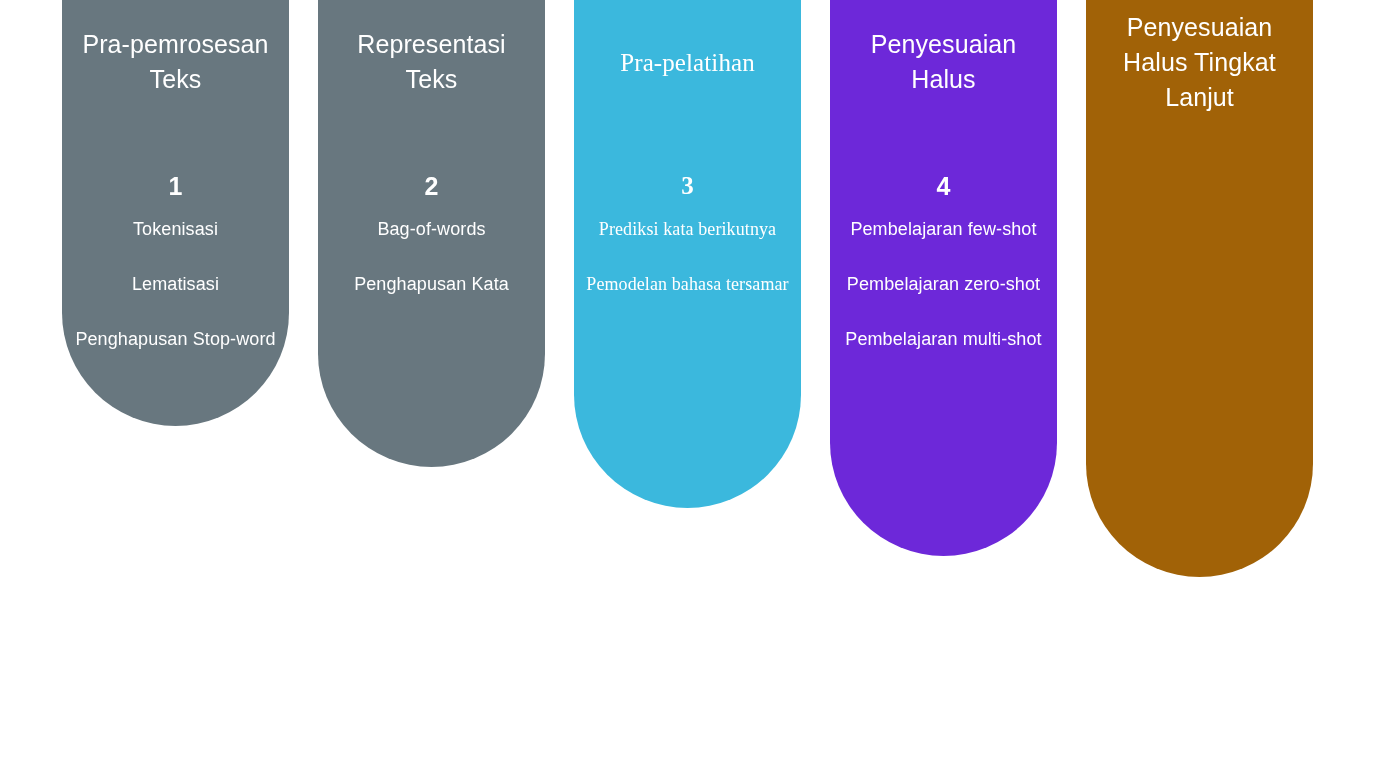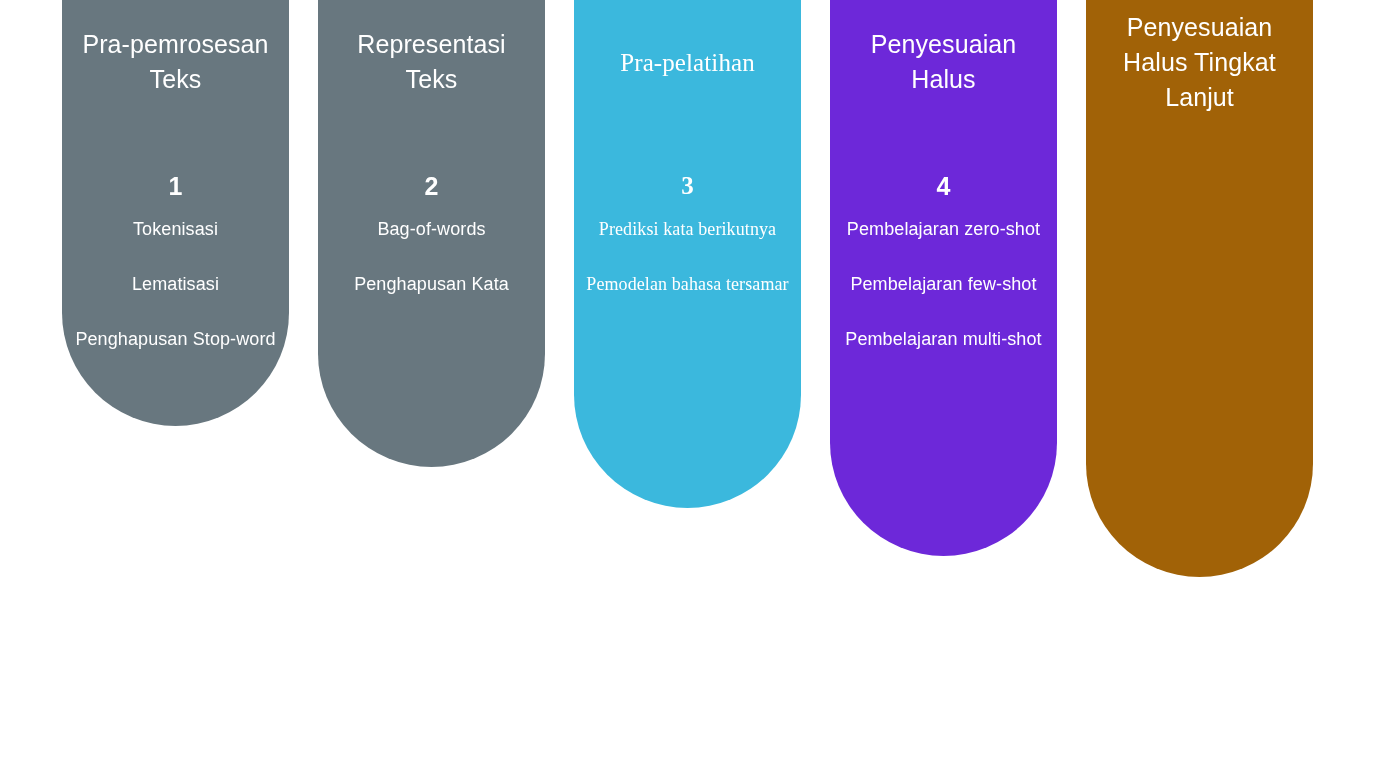--- a/index.html
+++ b/index.html
@@ -150,22 +150,22 @@
   </div>
 
   <div class="pillar p4 tone-gray" style="background: #6d28d9;">
     <div class="title-slot">
       <div class="pillar-title">Penyesuaian Halus</div>
     </div>
     <div class="number-slot">
       <div class="pillar-number">4</div>
     </div>
     <div class="items-slot">
+      <div class="pillar-item">Pembelajaran few-shot</div>
       <div class="pillar-item">Pembelajaran zero-shot</div>
-      <div class="pillar-item">Pembelajaran few-shot</div>
       <div class="pillar-item">Pembelajaran multi-shot</div>
     </div>
   </div>
 
   <div class="pillar p5 tone-gray" style="background: #a16207;">
     <div class="title-slot">
       <div class="pillar-title">Penyesuaian Halus Tingkat Lanjut</div>
     </div>
   </div>
 

